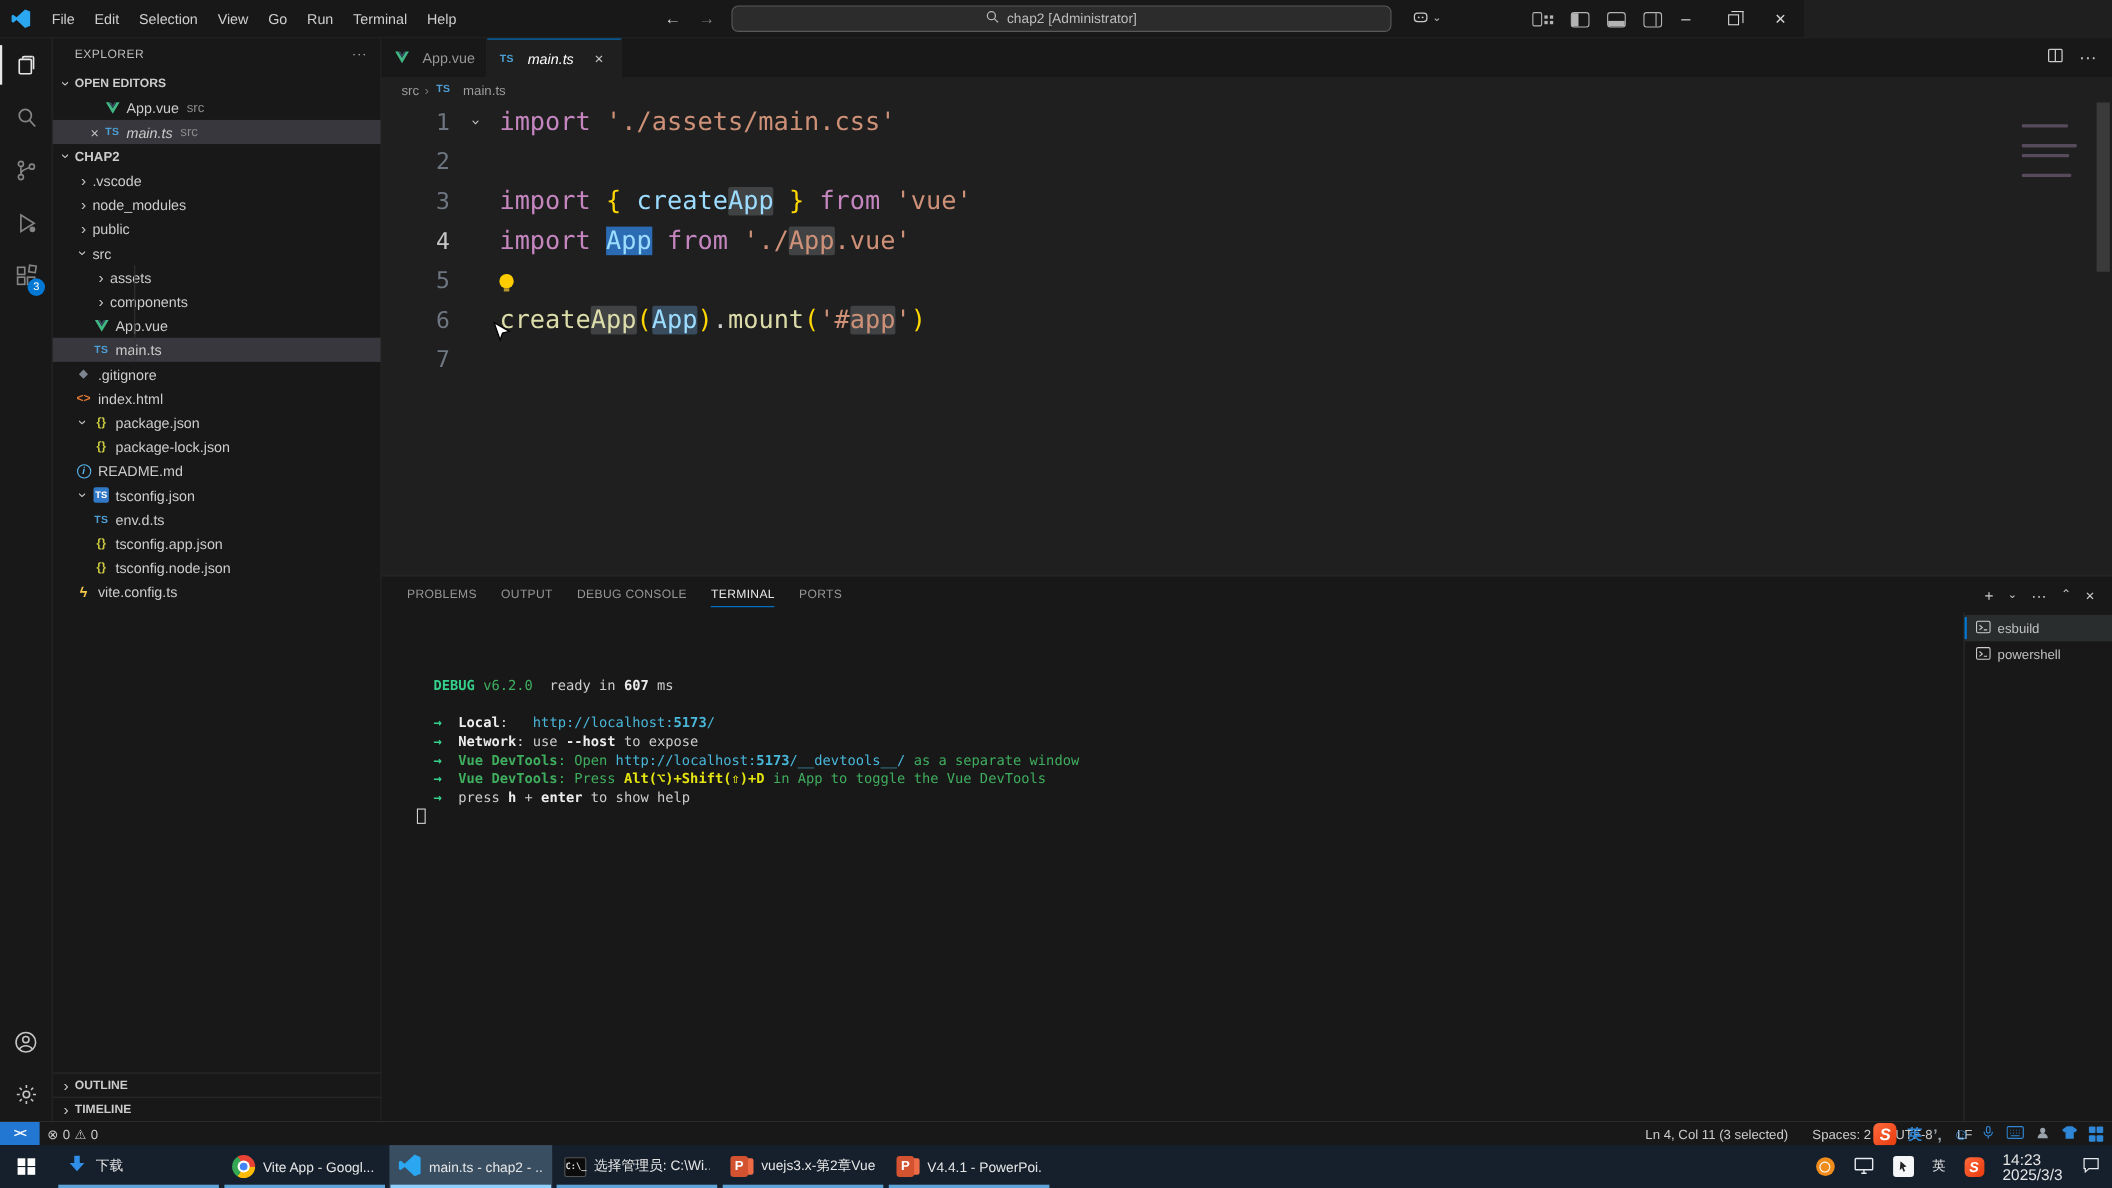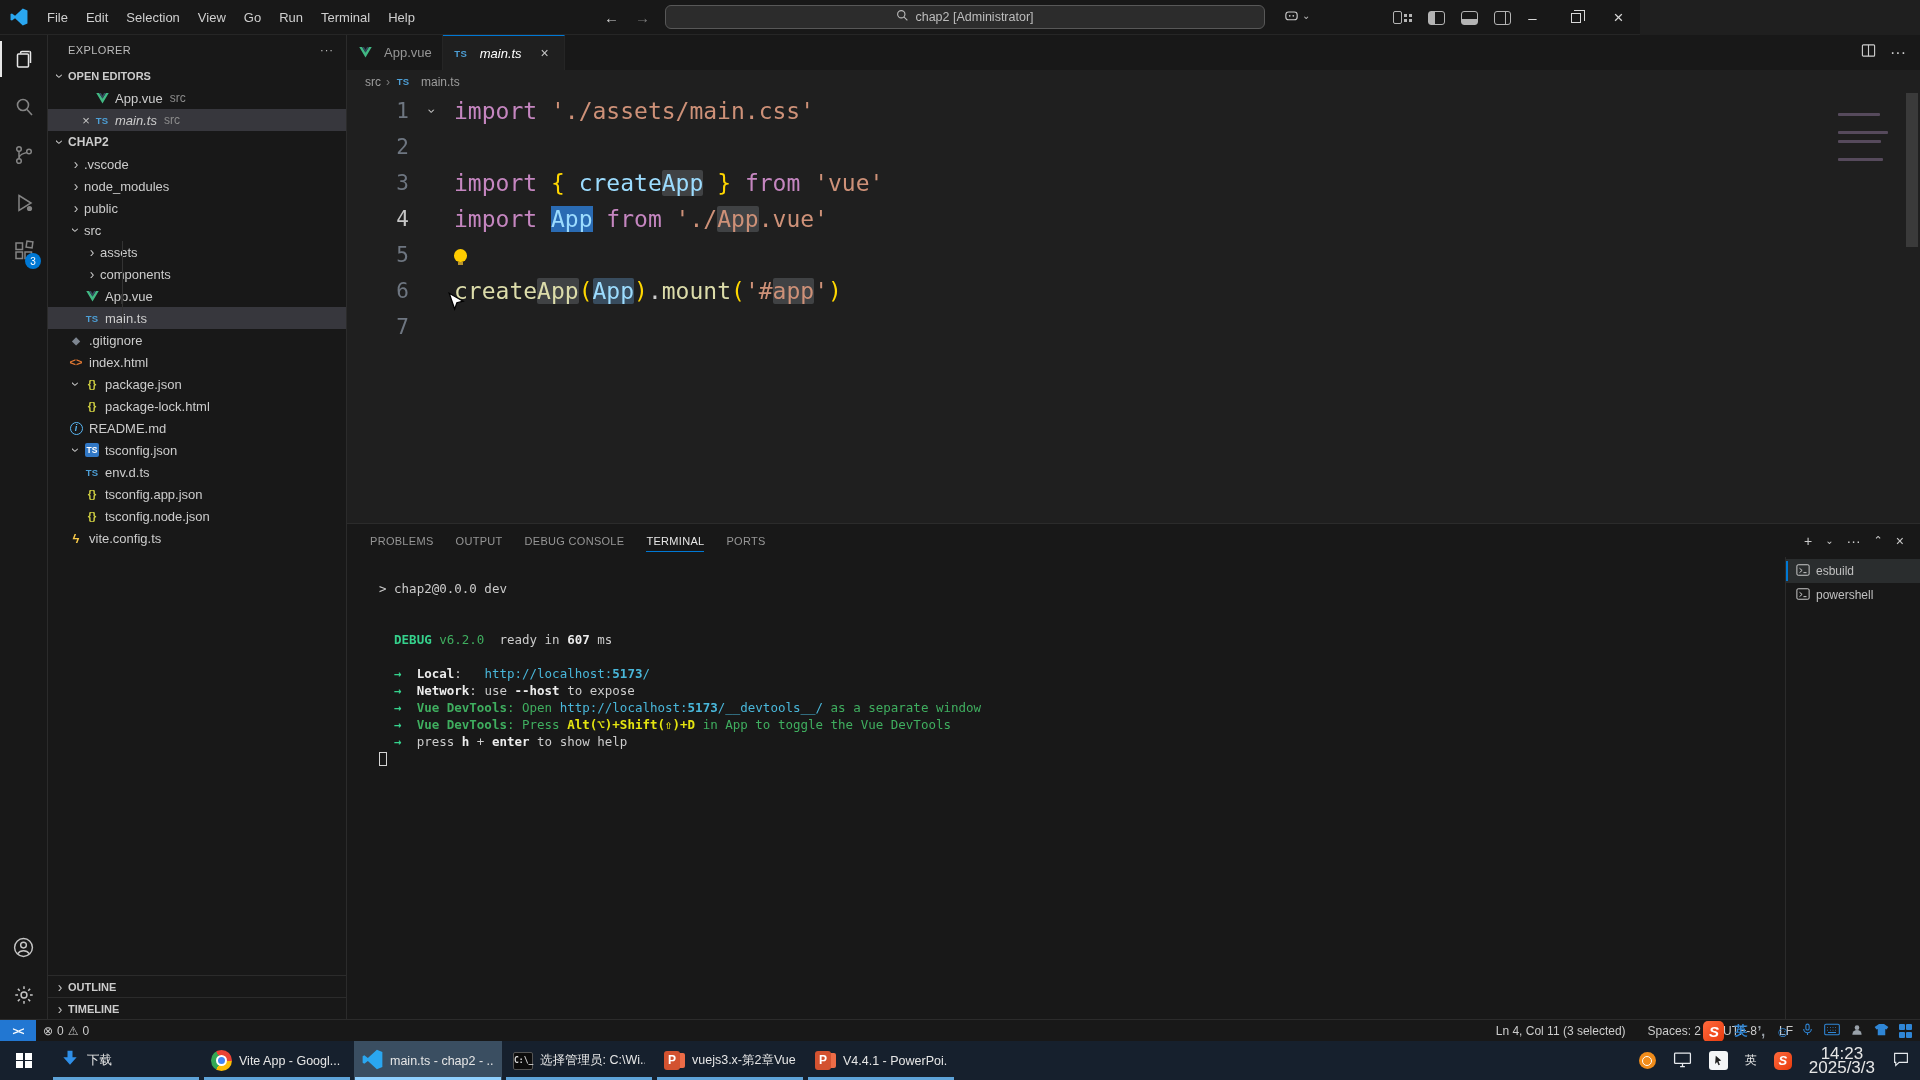--- a/index.html
+++ b/index.html
@@ -129,21 +129,21 @@
 .startbtn{width:48px;display:flex;align-items:center;justify-content:center}
 .win-logo{display:grid;grid-template-columns:7px 7px;grid-gap:1.5px}
 .win-logo i{width:7px;height:7px;background:#fff}
 .tb-items{display:flex;align-items:stretch;gap:3px;margin-left:4px}
 .tb-item{width:148px;display:flex;align-items:center;gap:7px;padding:16px 8px;position:relative;font-size:12.5px}
 .tb-item::after{content:"";position:absolute;left:1px;right:1px;bottom:0;height:3px;background:#5ea3d8}
 .tb-item.active{background:#3a4e61}
 .tb-item.active::after{background:#8fd0ff}
 .tb-label{overflow:hidden;white-space:nowrap;text-overflow:clip}
 .tray{margin-left:auto;display:flex;align-items:center;gap:17px;padding-right:10px;font-size:12px}
-.clock{text-align:center;font-size:17px;line-height:14px}
+.clock{text-align:left;font-size:14px;line-height:14px}
 .ic-chrome{width:21px;height:21px;border-radius:50%;background:conic-gradient(from -30deg,#ea4335 0 120deg,#fbbc05 0 240deg,#34a853 0 360deg);position:relative;flex:0 0 21px}
 .ic-chrome::before{content:"";position:absolute;inset:5px;background:#fff;border-radius:50%}
 .ic-chrome::after{content:"";position:absolute;inset:7px;background:#4285f4;border-radius:50%}
 .ic-ppt{width:21px;height:21px;position:relative;flex:0 0 21px}
 .ic-ppt i{position:absolute;right:0;top:3px;width:12px;height:15px;background:#ed6c47;border-radius:2px}
 .ic-ppt b{position:absolute;left:0;top:1px;width:16px;height:19px;background:#d35230;border-radius:3px;color:#fff;font:700 12px/19px "Liberation Sans",sans-serif;text-align:center;font-style:normal}
 .ic-cmd{width:20px;height:18px;background:#0c0c0c;border:1px solid #555;border-radius:2px;color:#ddd;font:700 8px/15px "DejaVu Sans Mono",monospace;text-align:center;flex:0 0 20px}
 .ic-cmd::before{content:"C:\\_"}
 .ic-alarm{width:17px;height:17px;border-radius:50%;background:#f08c1b;position:relative}
 .ic-alarm::before{content:"";position:absolute;inset:3.5px;border:1.6px solid #fff;border-radius:50%}
@@ -349,21 +349,21 @@
           <span class="fi fi-html">&lt;&gt;</span>
           <span>index.html</span>
         </div>
         <div class="row" style="padding-left: 20px;">
           <span class="cv down">›</span>
           <span class="fi fi-json">{}</span>
           <span>package.json</span>
         </div>
         <div class="row" style="padding-left: 36px;">
           <span class="fi fi-json">{}</span>
-          <span>package-lock.html</span>
+          <span>package-lock.json</span>
         </div>
         <div class="row" style="padding-left: 20px;">
           <span class="fi">
             <span class="fi-info">i</span>
           </span>
           <span>README.md</span>
         </div>
         <div class="row" style="padding-left: 20px;">
           <span class="cv down">›</span>
           <span class="fi">
@@ -493,21 +493,20 @@
         </div>
       <div class="panel-actions" style="position:absolute;right:0;top:0;height:33px">
         <span>+</span>
         <span style="font-size:10px">⌄</span>
         <span>···</span>
         <span style="font-size:11px">⌃</span>
         <span>×</span>
       </div>
       <div class="term-out" id="term-out">
           <div class="tl"></div>
-          <div class="tl"><span class="k-fg">&gt; chap2@0.0.0 dev</span></div>
           <div class="tl"></div>
           <div class="tl"></div>
           <div class="tl"><span class="k-fg">  </span><span class="k-ga">DEBUG</span><span class="k-g"> v6.2.0</span><span class="k-fg">  ready in </span><span class="k-b">607</span><span class="k-fg"> ms</span></div>
           <div class="tl"></div>
           <div class="tl"><span class="k-ga">  →  </span><span class="k-b">Local</span><span class="k-fg">:   </span><span class="k-c">http://localhost:</span><span class="k-cb">5173</span><span class="k-c">/</span></div>
           <div class="tl"><span class="k-ga">  →  </span><span class="k-b">Network</span><span class="k-fg">: use </span><span class="k-b">--host</span><span class="k-fg"> to expose</span></div>
           <div class="tl"><span class="k-ga">  →  </span><span class="k-gb">Vue DevTools</span><span class="k-g">: </span><span class="k-g">Open </span><span class="k-c">http://localhost:</span><span class="k-cb">5173</span><span class="k-c">/__devtools__/</span><span class="k-g"> as a separate window</span></div>
           <div class="tl"><span class="k-ga">  →  </span><span class="k-gb">Vue DevTools</span><span class="k-g">: </span><span class="k-g">Press </span><span class="k-yb">Alt(⌥)+Shift(⇧)+D</span><span class="k-g"> in App to toggle the Vue DevTools</span></div>
           <div class="tl"><span class="k-ga">  →  </span><span class="k-fg">press </span><span class="k-b">h</span><span class="k-fg"> + </span><span class="k-b">enter</span><span class="k-fg"> to show help</span></div>
           <div class="tl"><span class="blockcur"></span></div>

